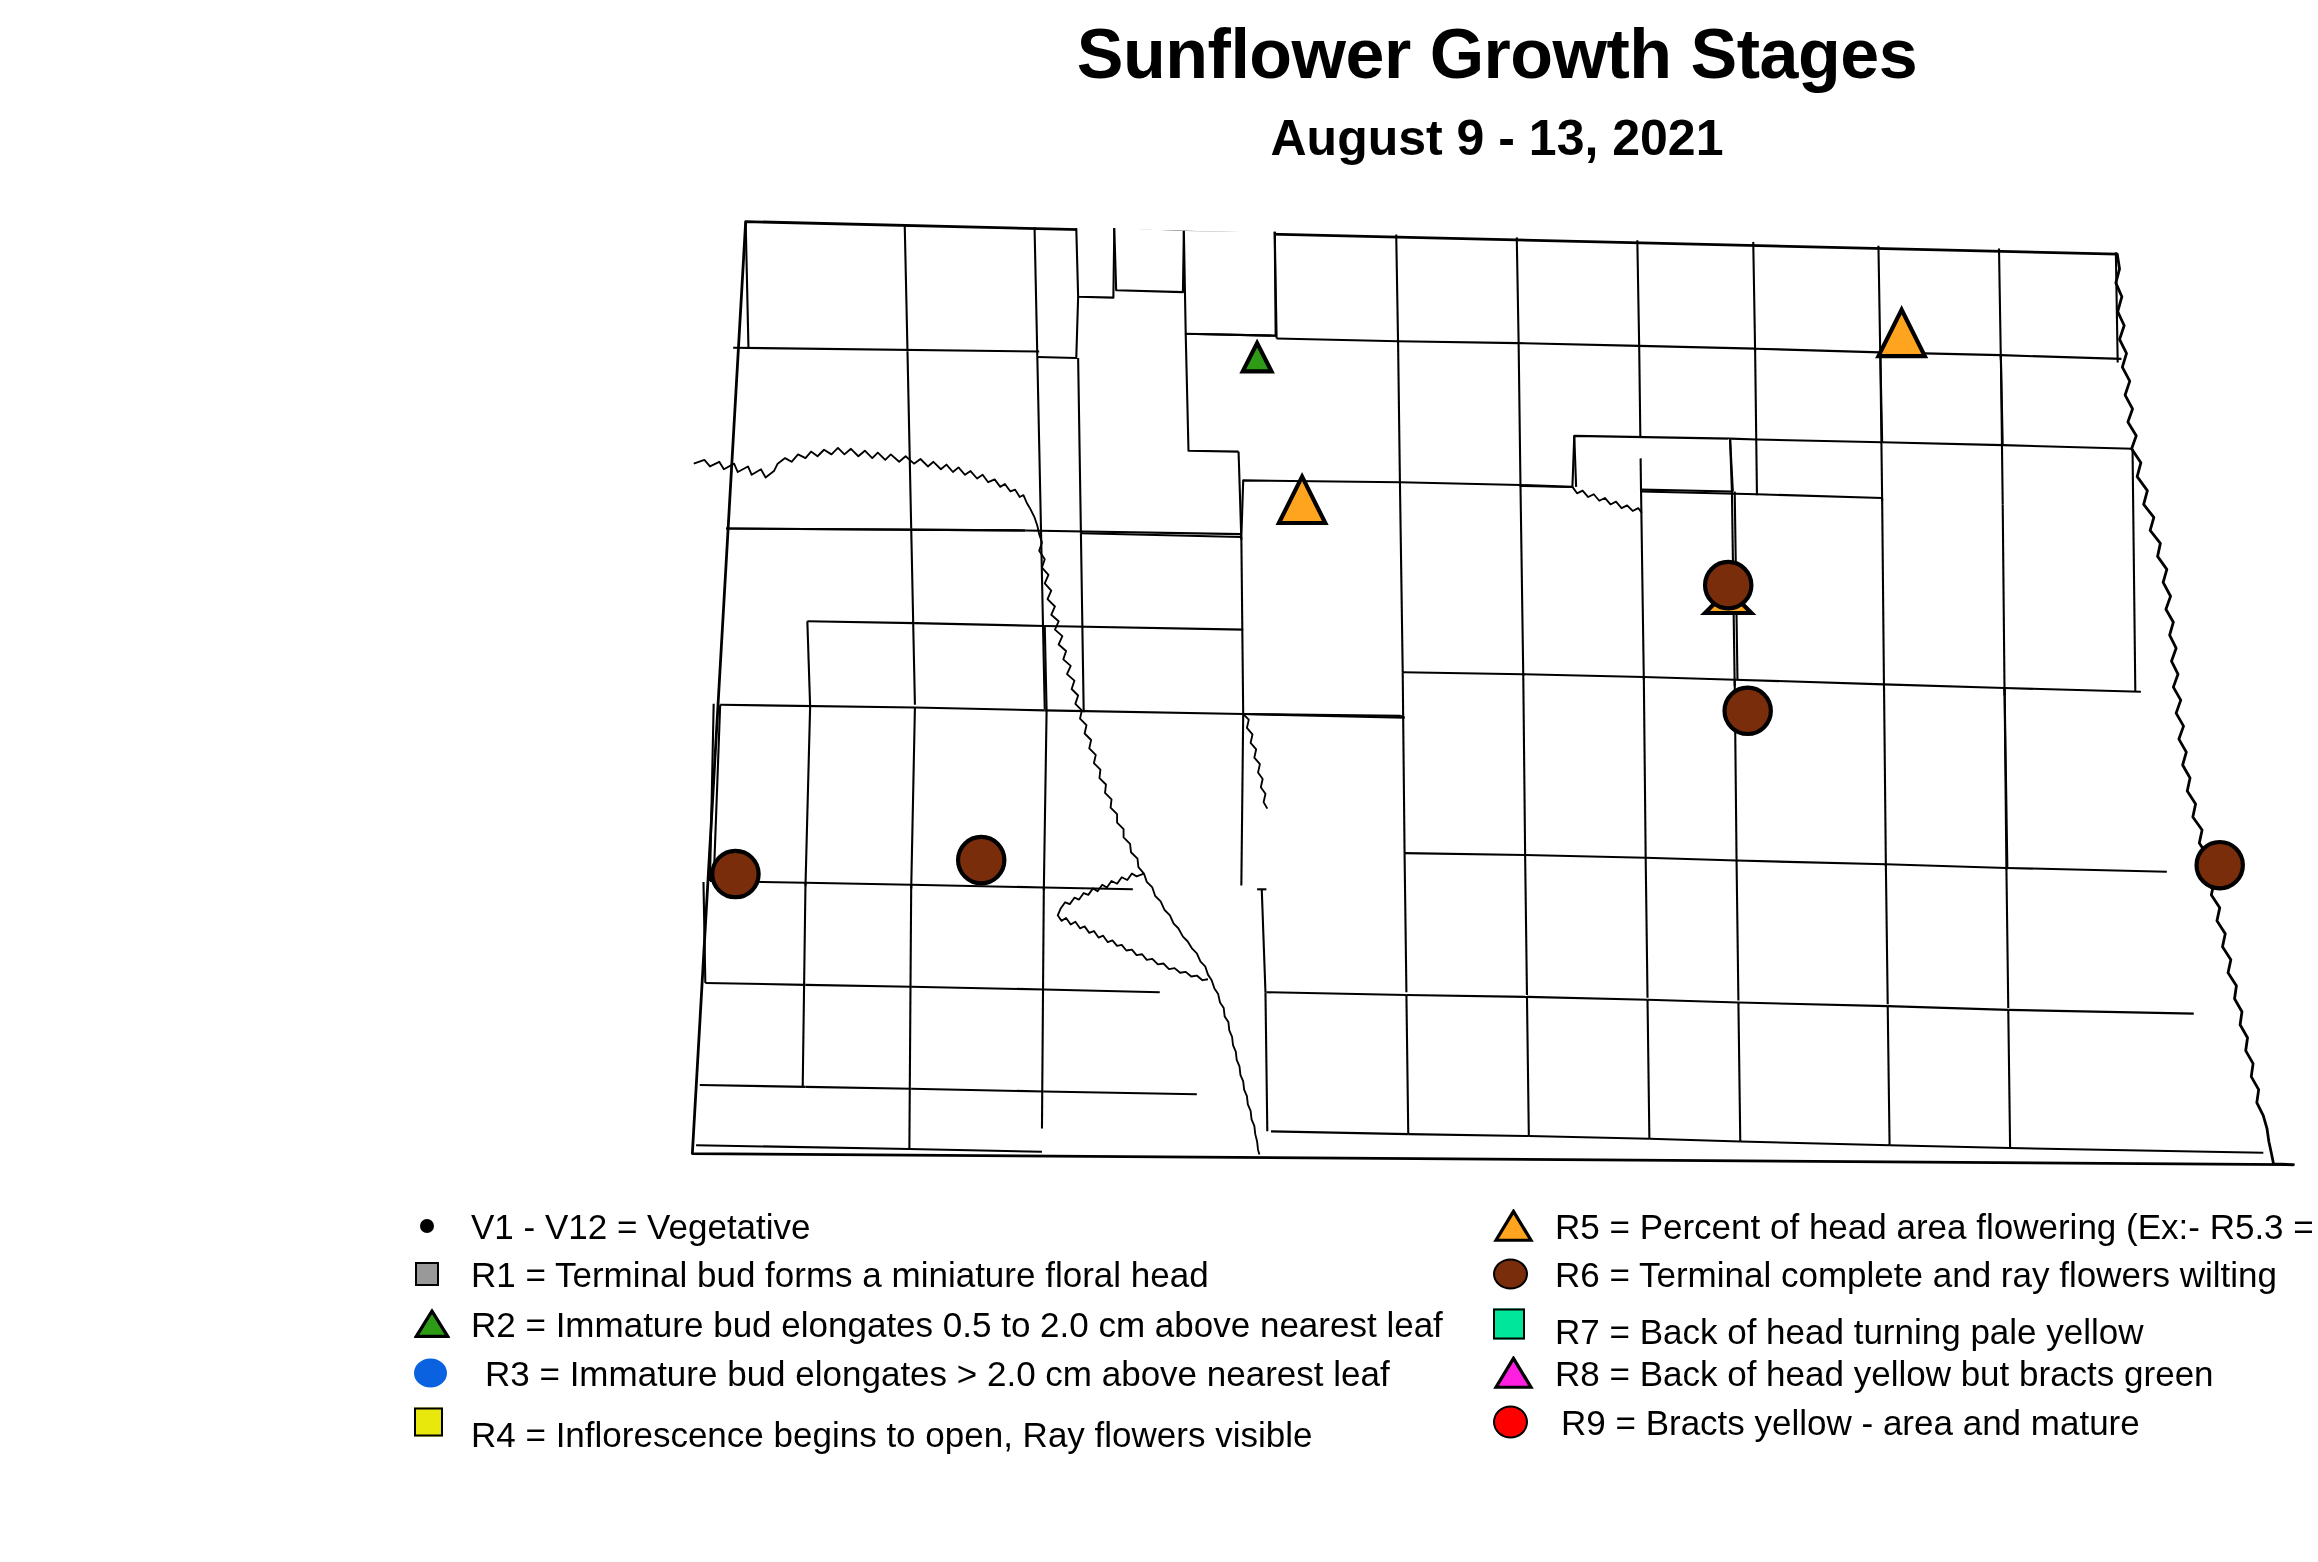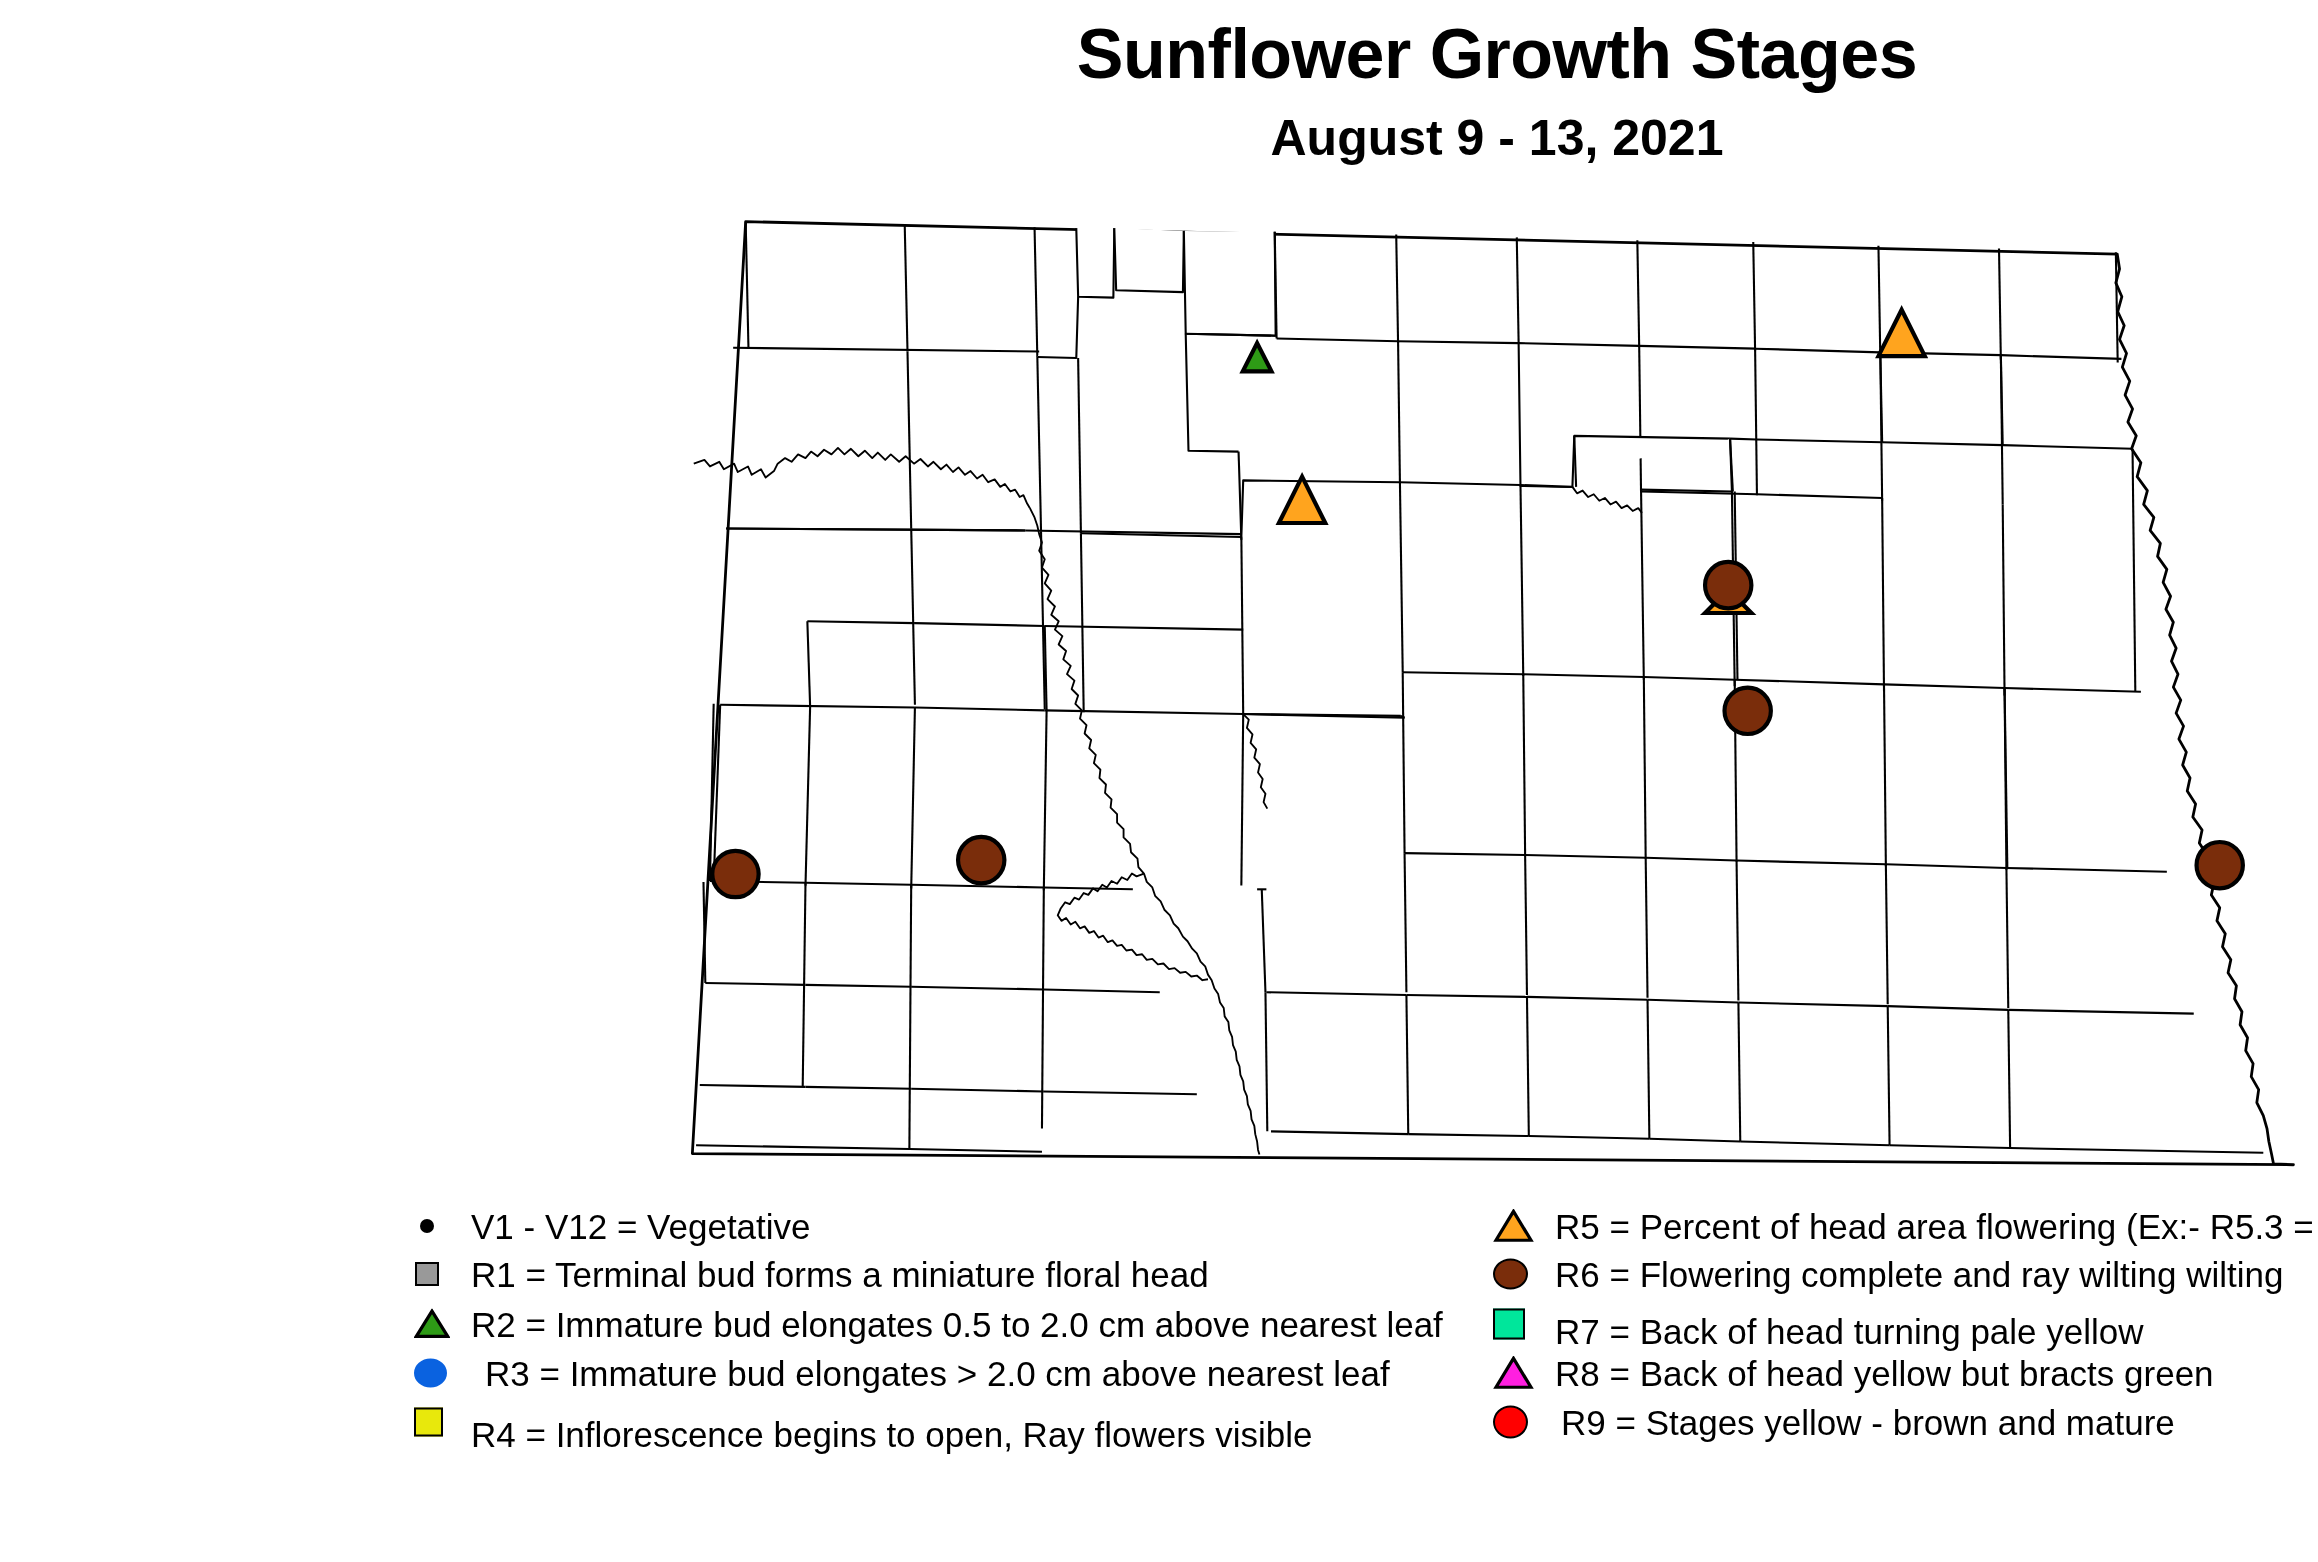--- a/index.html
+++ b/index.html
@@ -424,36 +424,36 @@
 
       <div class="legend-row" style="top:22px;">
         <svg class="legend-marker m-tri" width="41" height="34" viewBox="0 0 88 74" style="left:-2.8px;">
           <polygon points="44,5 82,68 6,68" fill="#FFA41E" stroke="#000000" stroke-width="7"></polygon>
         </svg>
         <span class="legend-label" style="left:59px;">R5 = Percent of head area flowering (Ex:- R5.3 = 30% , R5.8 = 80%)</span>
       </div>
 
       <div class="legend-row" style="top:70px;">
         <span class="legend-marker m-ellipse" style="background:#7A2D0B;left:-2.8px;width:35px;height:31px;"></span>
-        <span class="legend-label" style="left:59px;">R6 = Flowering complete and ray wilting wilting</span>
+        <span class="legend-label" style="left:59px;">R6 = Terminal complete and ray flowers wilting</span>
       </div>
 
       <div class="legend-row" style="top:120px;">
         <span class="legend-marker m-square" style="background:#00E69B;left:-2.8px;width:32px;height:31px;"></span>
         <span class="legend-label" style="left:59px;margin-top:7px;">R7 = Back of head turning pale yellow</span>
       </div>
 
       <div class="legend-row" style="top:169px;">
         <svg class="legend-marker m-tri" width="41" height="34" viewBox="0 0 88 74" style="left:-2.8px;">
           <polygon points="44,5 82,68 6,68" fill="#FF1FE0" stroke="#000000" stroke-width="7"></polygon>
         </svg>
         <span class="legend-label" style="left:59px;">R8 = Back of head yellow but bracts green</span>
       </div>
 
       <div class="legend-row" style="top:218px;">
         <span class="legend-marker m-ellipse" style="background:#FF0000;left:-2.8px;width:35px;height:33px;"></span>
-        <span class="legend-label" style="left:65px;">R9 = Stages yellow - brown and mature</span>
+        <span class="legend-label" style="left:65px;">R9 = Bracts yellow - area and mature</span>
       </div>
     </div>
   </div>
 
 </div>
 
 
 </body></html>

